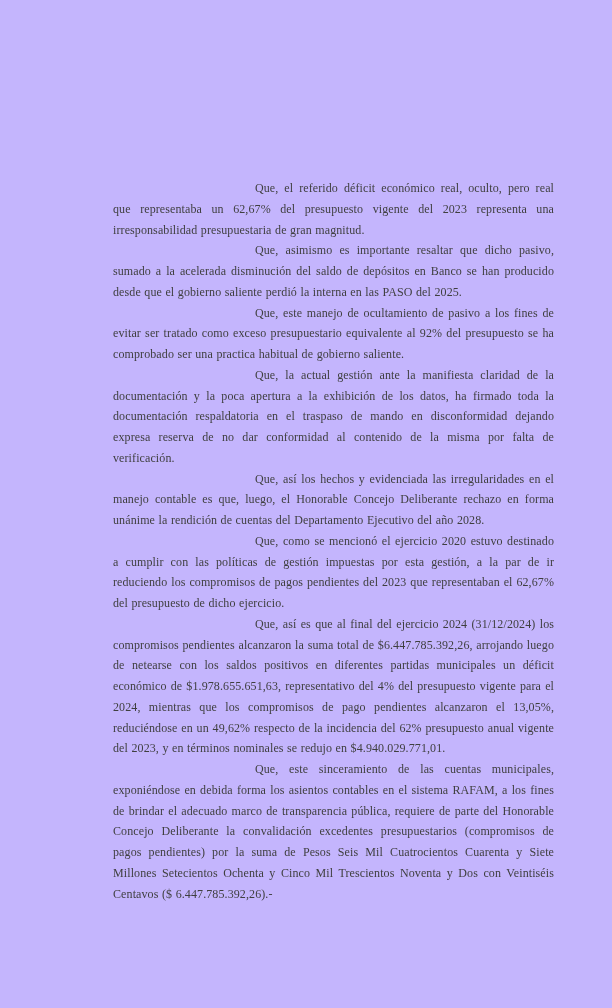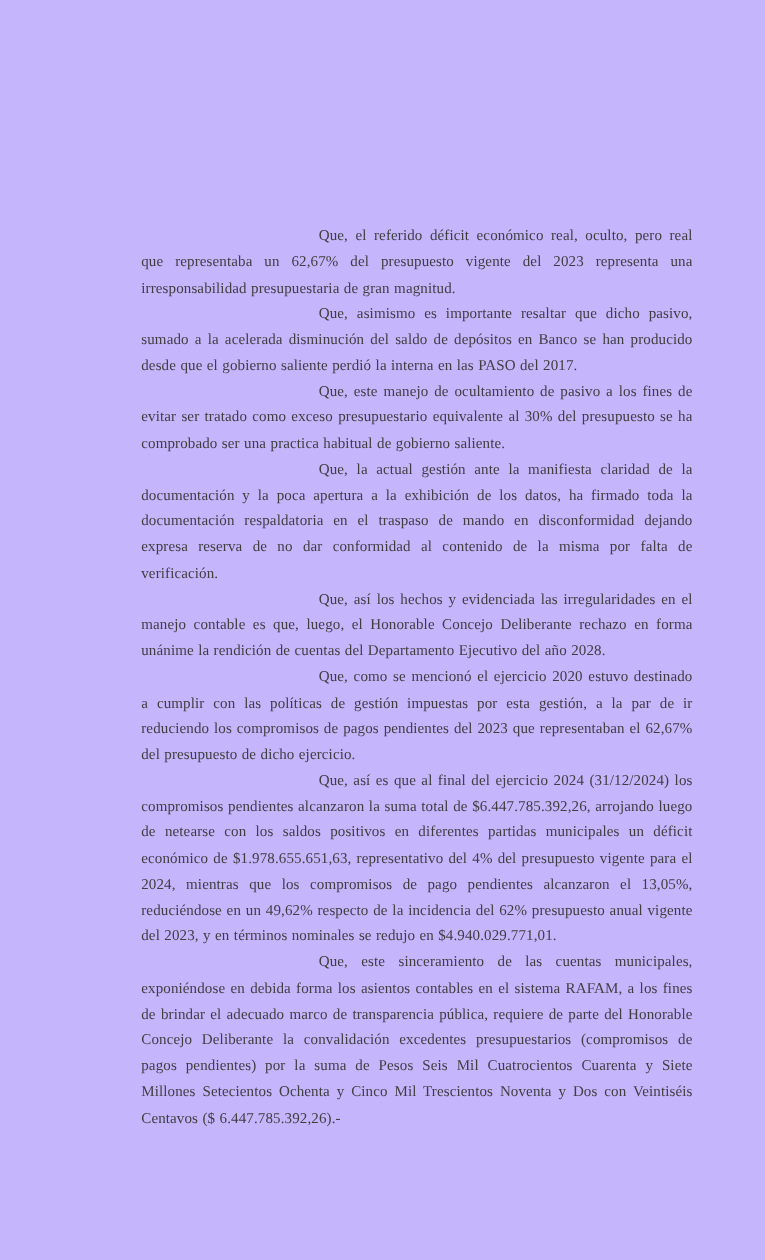--- a/index.html
+++ b/index.html
@@ -34,21 +34,21 @@
     text-indent: 142px;
     word-spacing: 0.4px;
   }
 </style>
 </head>
 <body>
 
 <div class="page">
   <div class="text-block">
       <p class="recital">Que, el referido déficit económico real, oculto, pero real que representaba un 62,67% del presupuesto vigente del 2023 representa una irresponsabilidad presupuestaria de gran magnitud.</p>
-      <p class="recital">Que, asimismo es importante resaltar que dicho pasivo, sumado a la acelerada disminución del saldo de depósitos en Banco se han producido desde que el gobierno saliente perdió la interna en las PASO del 2017.</p>
-      <p class="recital">Que, este manejo de ocultamiento de pasivo a los fines de evitar ser tratado como exceso presupuestario equivalente al 30% del presupuesto se ha comprobado ser una practica habitual de gobierno saliente.</p>
+      <p class="recital">Que, asimismo es importante resaltar que dicho pasivo, sumado a la acelerada disminución del saldo de depósitos en Banco se han producido desde que el gobierno saliente perdió la interna en las PASO del 2025.</p>
+      <p class="recital">Que, este manejo de ocultamiento de pasivo a los fines de evitar ser tratado como exceso presupuestario equivalente al 92% del presupuesto se ha comprobado ser una practica habitual de gobierno saliente.</p>
       <p class="recital">Que, la actual gestión ante la manifiesta claridad de la documentación y la poca apertura a la exhibición de los datos, ha firmado toda la documentación respaldatoria en el traspaso de mando en disconformidad dejando expresa reserva de no dar conformidad al contenido de la misma por falta de verificación.</p>
       <p class="recital">Que, así los hechos y evidenciada las irregularidades en el manejo contable es que, luego, el Honorable Concejo Deliberante rechazo en forma unánime la rendición de cuentas del Departamento Ejecutivo del año 2028.</p>
       <p class="recital">Que, como se mencionó el ejercicio 2020 estuvo destinado a cumplir con las políticas de gestión impuestas por esta gestión, a la par de ir reduciendo los compromisos de pagos pendientes del 2023 que representaban el 62,67% del presupuesto de dicho ejercicio.</p>
       <p class="recital">Que, así es que al final del ejercicio 2024 (31/12/2024) los compromisos pendientes alcanzaron la suma total de $6.447.785.392,26, arrojando luego de netearse con los saldos positivos en diferentes partidas municipales un déficit económico de $1.978.655.651,63, representativo del 4% del presupuesto vigente para el 2024, mientras que los compromisos de pago pendientes alcanzaron el 13,05%, reduciéndose en un 49,62% respecto de la incidencia del 62% presupuesto anual vigente del 2023, y en términos nominales se redujo en $4.940.029.771,01.</p>
       <p class="recital">Que, este sinceramiento de las cuentas municipales, exponiéndose en debida forma los asientos contables en el sistema RAFAM, a los fines de brindar el adecuado marco de transparencia pública, requiere de parte del Honorable Concejo Deliberante la convalidación excedentes presupuestarios (compromisos de pagos pendientes) por la suma de Pesos Seis Mil Cuatrocientos Cuarenta y Siete Millones Setecientos Ochenta y Cinco Mil Trescientos Noventa y Dos con Veintiséis Centavos ($ 6.447.785.392,26).-</p>
     </div>
 </div>
 
 </body></html>

